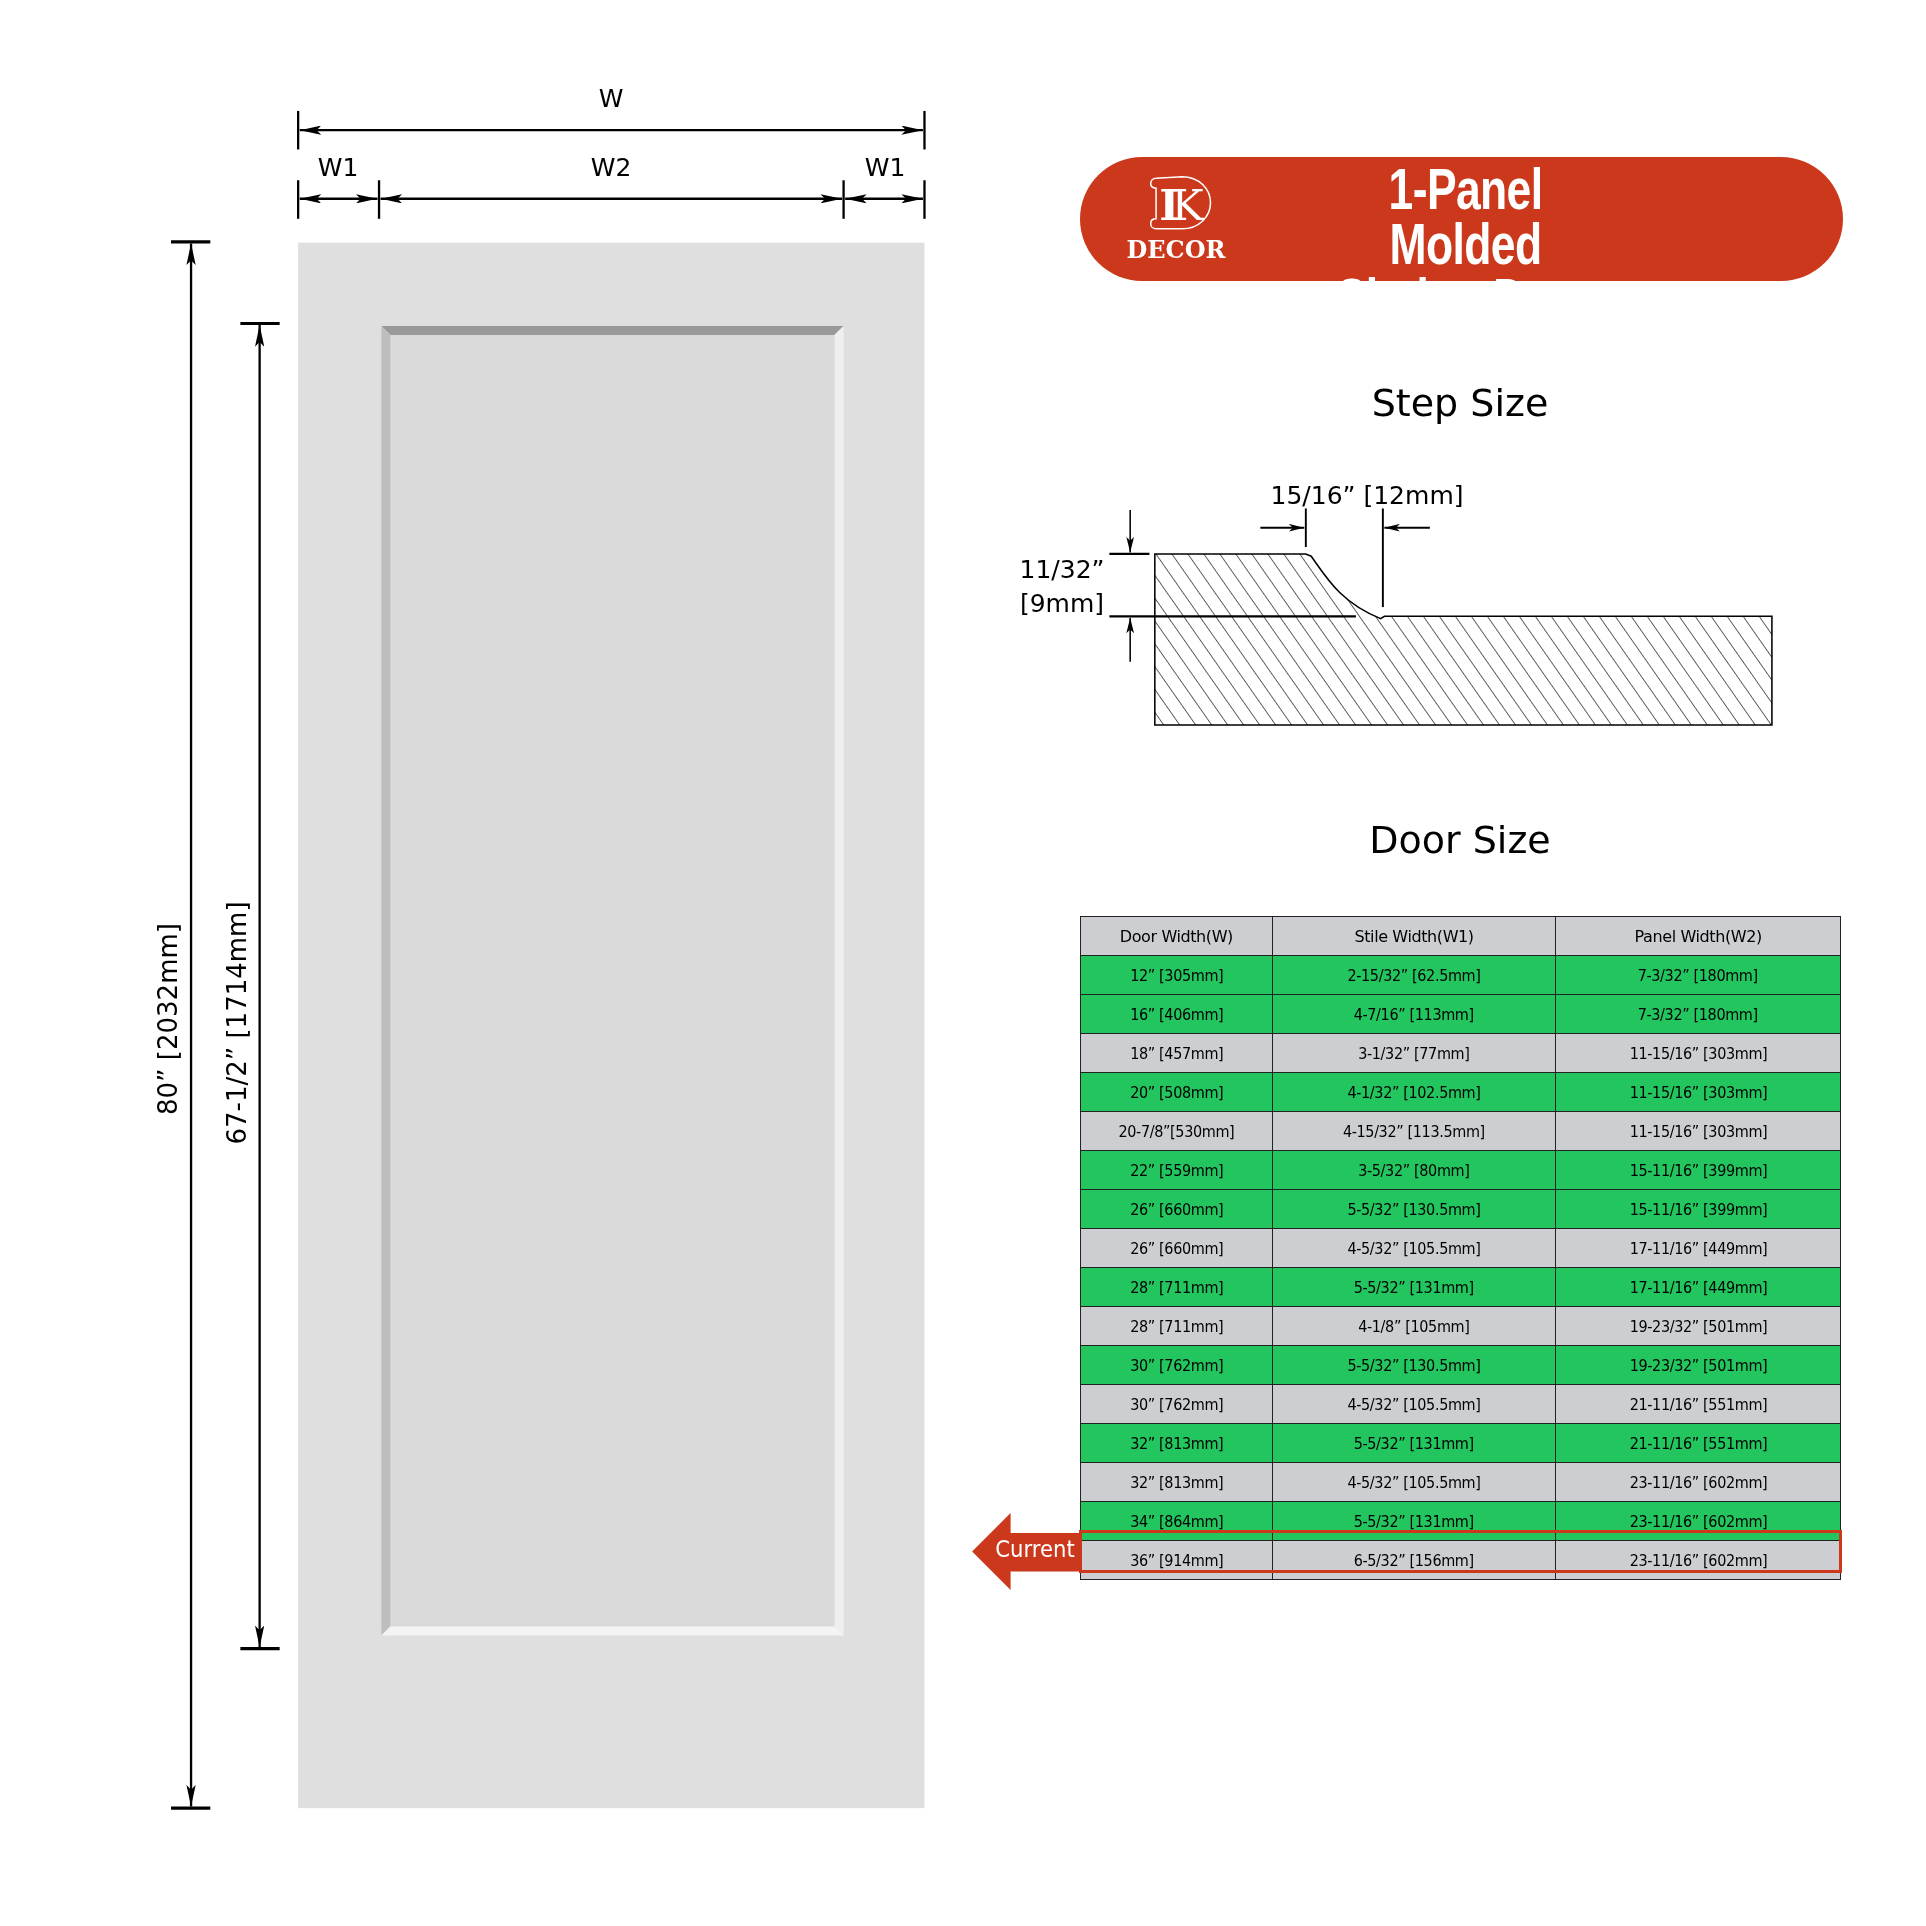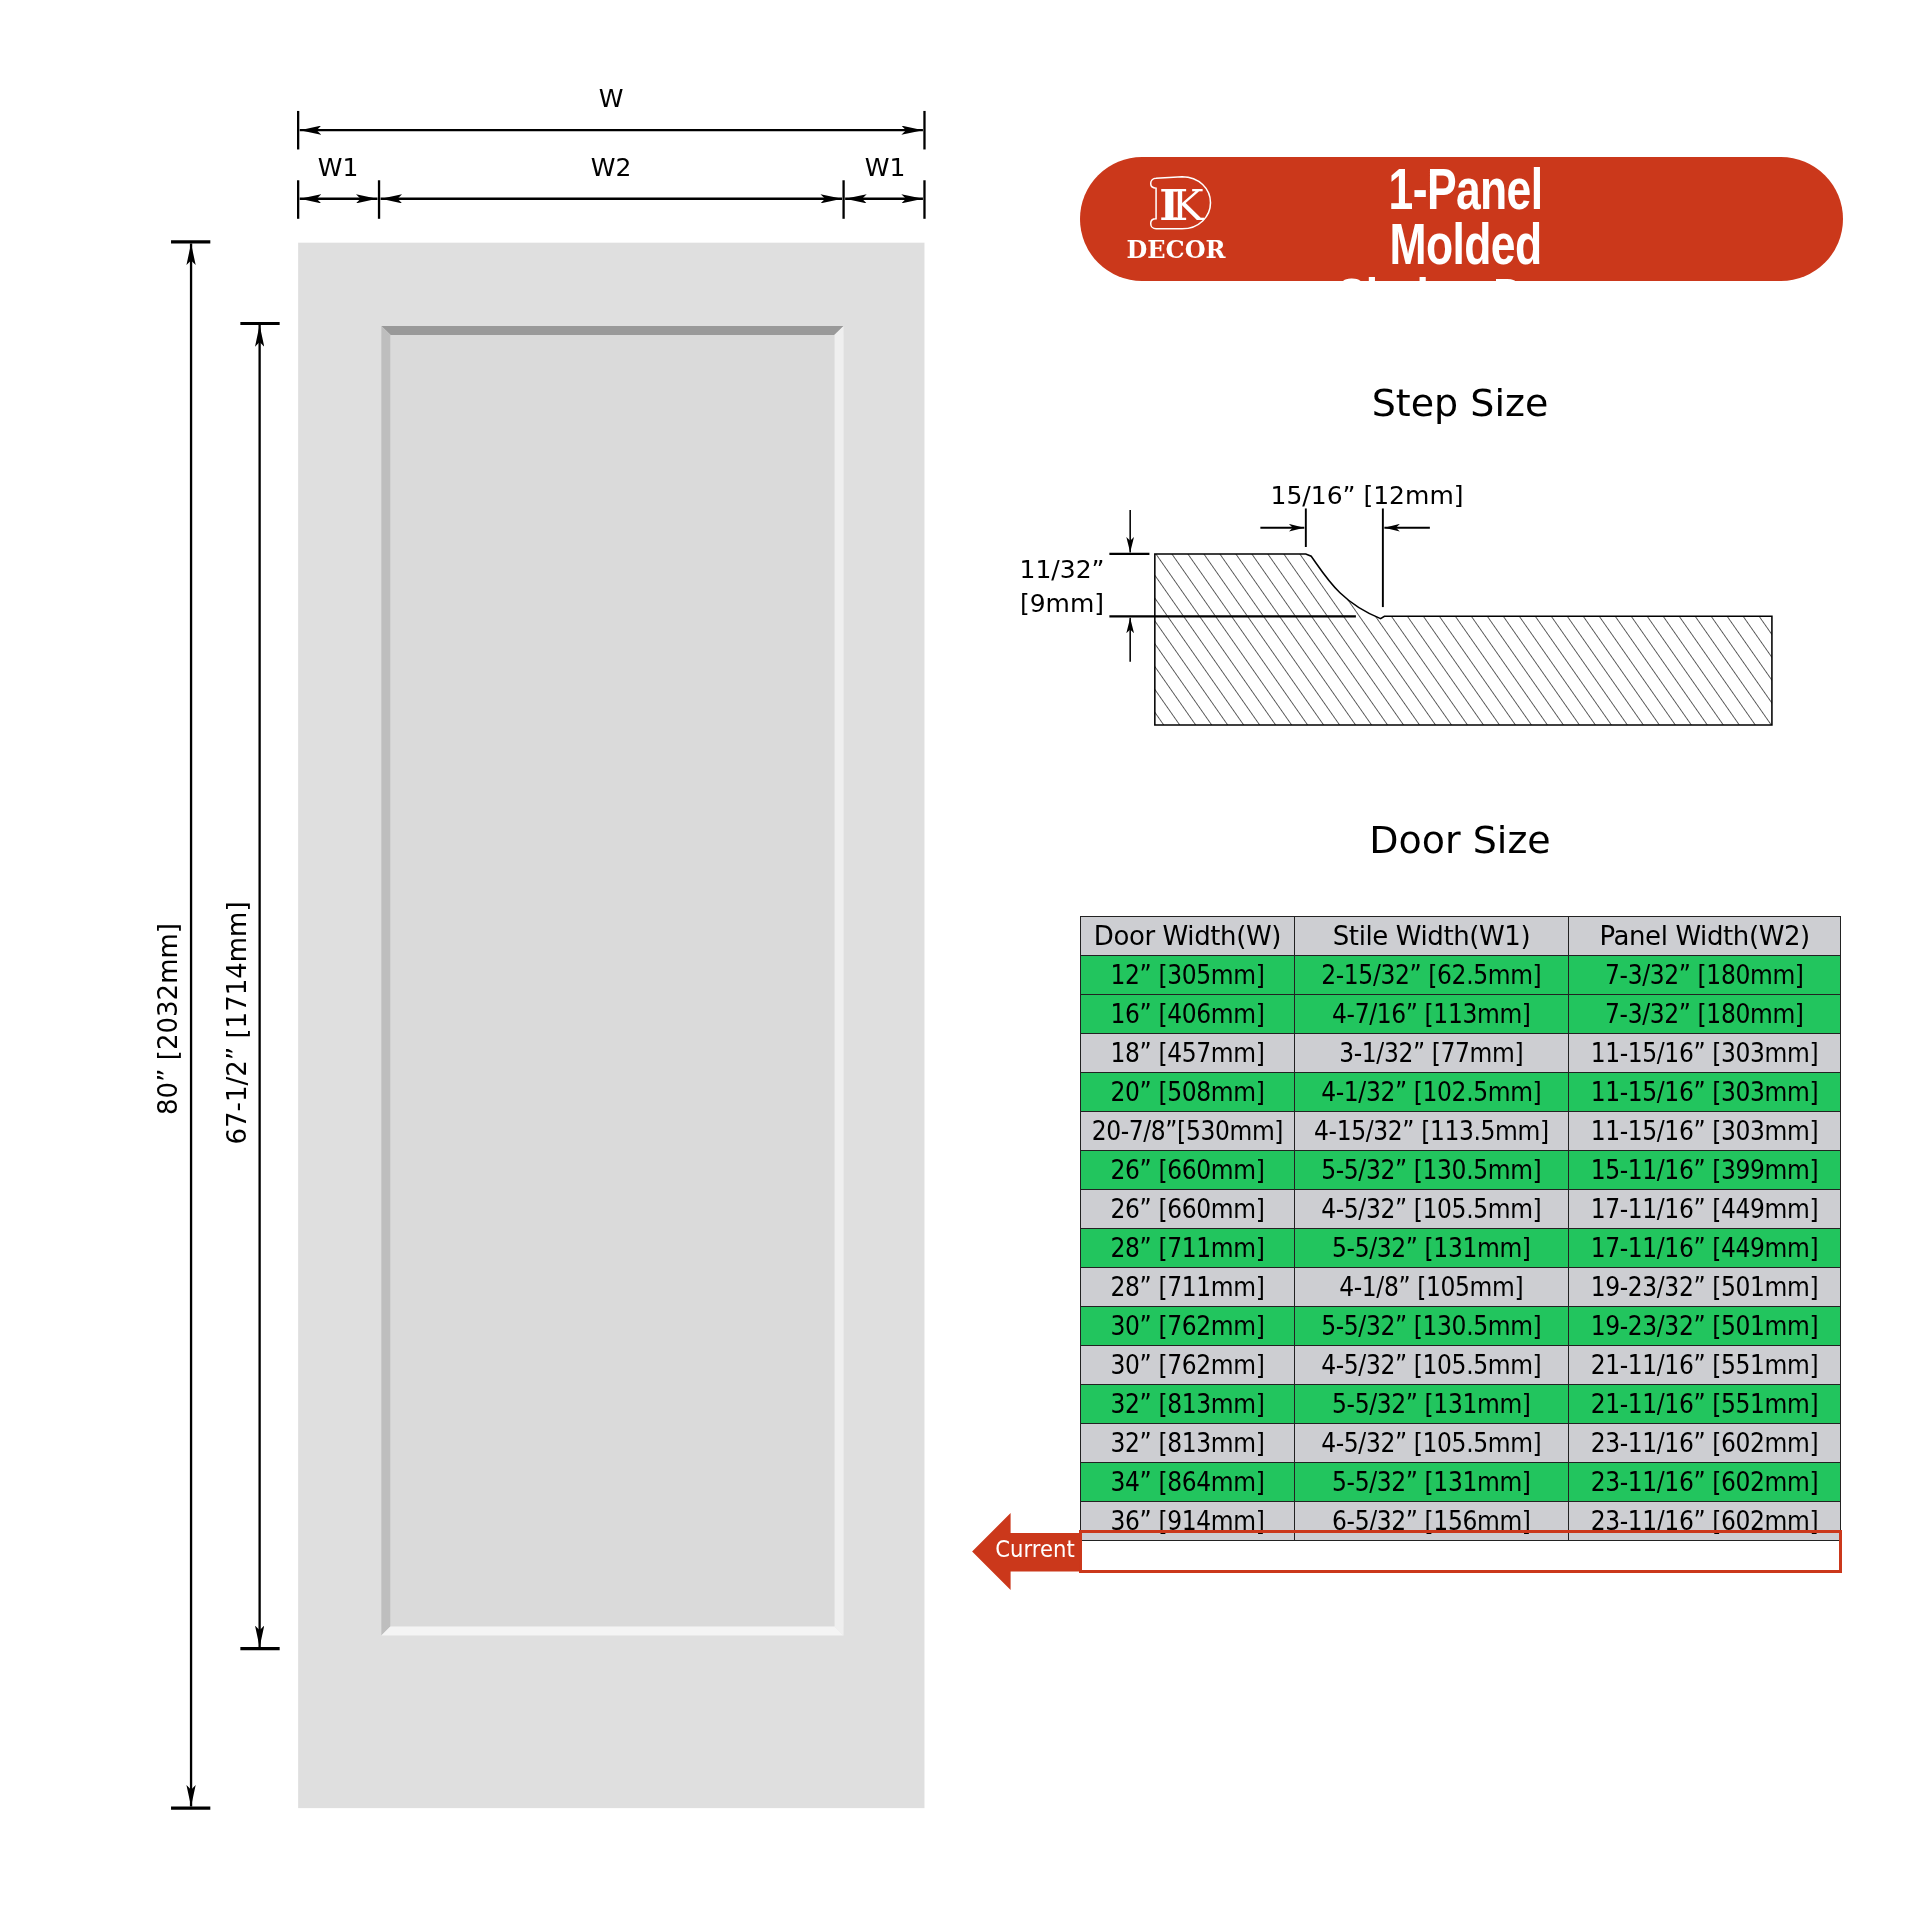--- a/index.html
+++ b/index.html
@@ -7,21 +7,21 @@
     body { position: relative; font-family: "Liberation Sans", "DejaVu Sans", sans-serif; color: #000; }
     svg.layer { position: absolute; left: 0; top: 0; }
     .dim-label { position: absolute; font-size: 25px; color: #000; text-align: center; white-space: nowrap; transform: translate(-50%, -50%); font-family: "DejaVu Sans", sans-serif; }
     .vlabel { position: absolute; font-size: 26px; white-space: nowrap; transform-origin: center center; font-family: "DejaVu Sans", sans-serif; }
     .banner { position: absolute; left: 1080px; top: 157px; width: 763px; height: 124px; background: #cb381b; border-radius: 63px; }
     .banner-logo { position: absolute; left: 42px; top: 12.3px; width: 108px; height: 100px; }
     .logo-decor { position: absolute; left: 0; top: 66px; width: 108px; text-align: center; color: #fff; font-family: "DejaVu Serif", serif; font-weight: bold; font-size: 24px; letter-spacing: 0px; }
     .banner-title { position: absolute; left: 185px; top: 4.6px; width: 401px; text-align: center; color: #fff; font-family: "Liberation Sans", sans-serif; font-weight: bold; font-size: 57px; line-height: 55px; transform: scaleX(0.78); transform-origin: center top; letter-spacing: -0.8px; }
     .section-title { position: absolute; font-family: "DejaVu Sans", sans-serif; font-size: 38px; text-align: center; width: 462px; transform: translateX(-50%); }
     table.sizes { position: absolute; left: 1080px; top: 916px; width: 761px; border-collapse: collapse; font-family: "DejaVu Sans", sans-serif; }
-    table.sizes td, table.sizes th { border: 1.5px solid #222; height: 39px; font-size: 26px; font-weight: normal; text-align: center; white-space: nowrap; padding: 0; letter-spacing: -0.4px; }
+    table.sizes td, table.sizes th { border: 1.5px solid #222; height: 39px; font-size: 16px; font-weight: normal; text-align: center; white-space: nowrap; padding: 0; letter-spacing: -0.4px; }
     table.sizes td.c1, table.sizes th.c1 { width: 192px; }
     table.sizes td.c2, table.sizes th.c2 { width: 284px; }
     table.sizes td.c3, table.sizes th.c3 { width: 285px; }
     table.sizes tr.shade td, table.sizes tr.shade th { background: #cdced2; }
     table.sizes tr.plain td { background: #22c55e; }
     table.sizes td span { display: inline-block; transform: scaleX(0.9); }
     .current-box { position: absolute; left: 1079px; top: 1530px; width: 763px; height: 43px; border: 3.9px solid #cb381b; pointer-events: none; }
     .current-arrow { position: absolute; left: 972px; top: 1513px; width: 108px; height: 77px; }
     .current-label { position: absolute; left: 991px; top: 1536px; width: 88px; text-align: center; color: #fff; font-family: "DejaVu Sans", sans-serif; font-size: 23px; transform: scaleX(0.92); }
   </style>
@@ -154,20 +154,25 @@
         <td class="c1"><span>20” [508mm]</span></td>
         <td class="c2"><span>4-1/32” [102.5mm]</span></td>
         <td class="c3"><span>11-15/16” [303mm]</span></td>
       </tr>
       <tr class="shade">
         <td class="c1"><span>20-7/8”[530mm]</span></td>
         <td class="c2"><span>4-15/32” [113.5mm]</span></td>
         <td class="c3"><span>11-15/16” [303mm]</span></td>
       </tr>
       <tr class="plain">
+        <td class="c1"><span>22” [559mm]</span></td>
+        <td class="c2"><span>3-5/32” [80mm]</span></td>
+        <td class="c3"><span>15-11/16” [399mm]</span></td>
+      </tr>
+      <tr class="plain">
         <td class="c1"><span>26” [660mm]</span></td>
         <td class="c2"><span>5-5/32” [130.5mm]</span></td>
         <td class="c3"><span>15-11/16” [399mm]</span></td>
       </tr>
       <tr class="shade">
         <td class="c1"><span>26” [660mm]</span></td>
         <td class="c2"><span>4-5/32” [105.5mm]</span></td>
         <td class="c3"><span>17-11/16” [449mm]</span></td>
       </tr>
       <tr class="plain">

